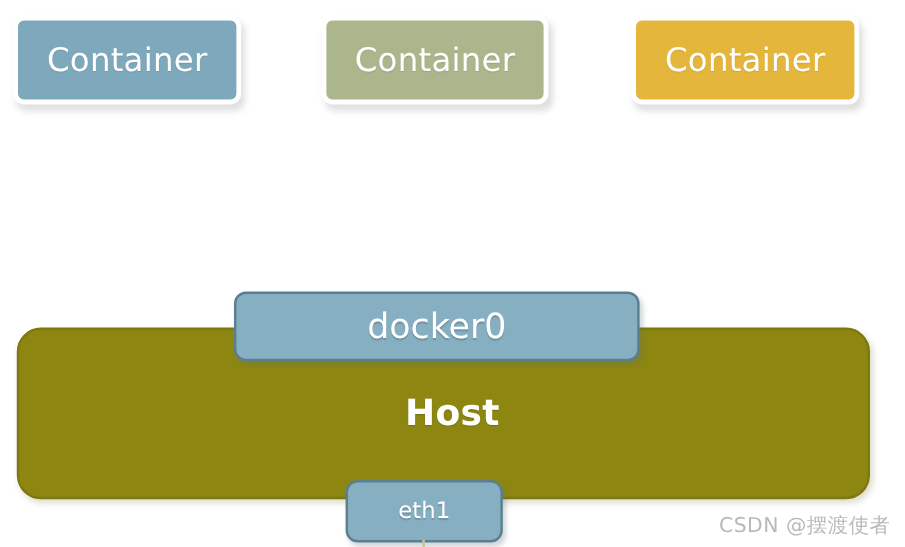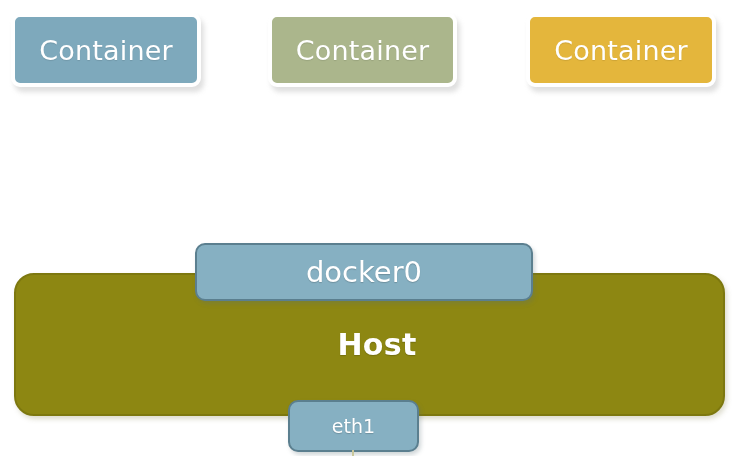--- a/index.html
+++ b/index.html
@@ -162,14 +162,15 @@
   <div class="node-box" id="docker0-box">
     <span class="box-label">docker0</span>
   </div>
 
   <div class="node-box" id="eth1-box">
     <span class="box-label">eth1</span>
   </div>
 
   <div id="eth1-connector"></div>
 
+  <div id="watermark">CSDN @摆渡使者</div>
 
 </div>
 
 </body></html>

